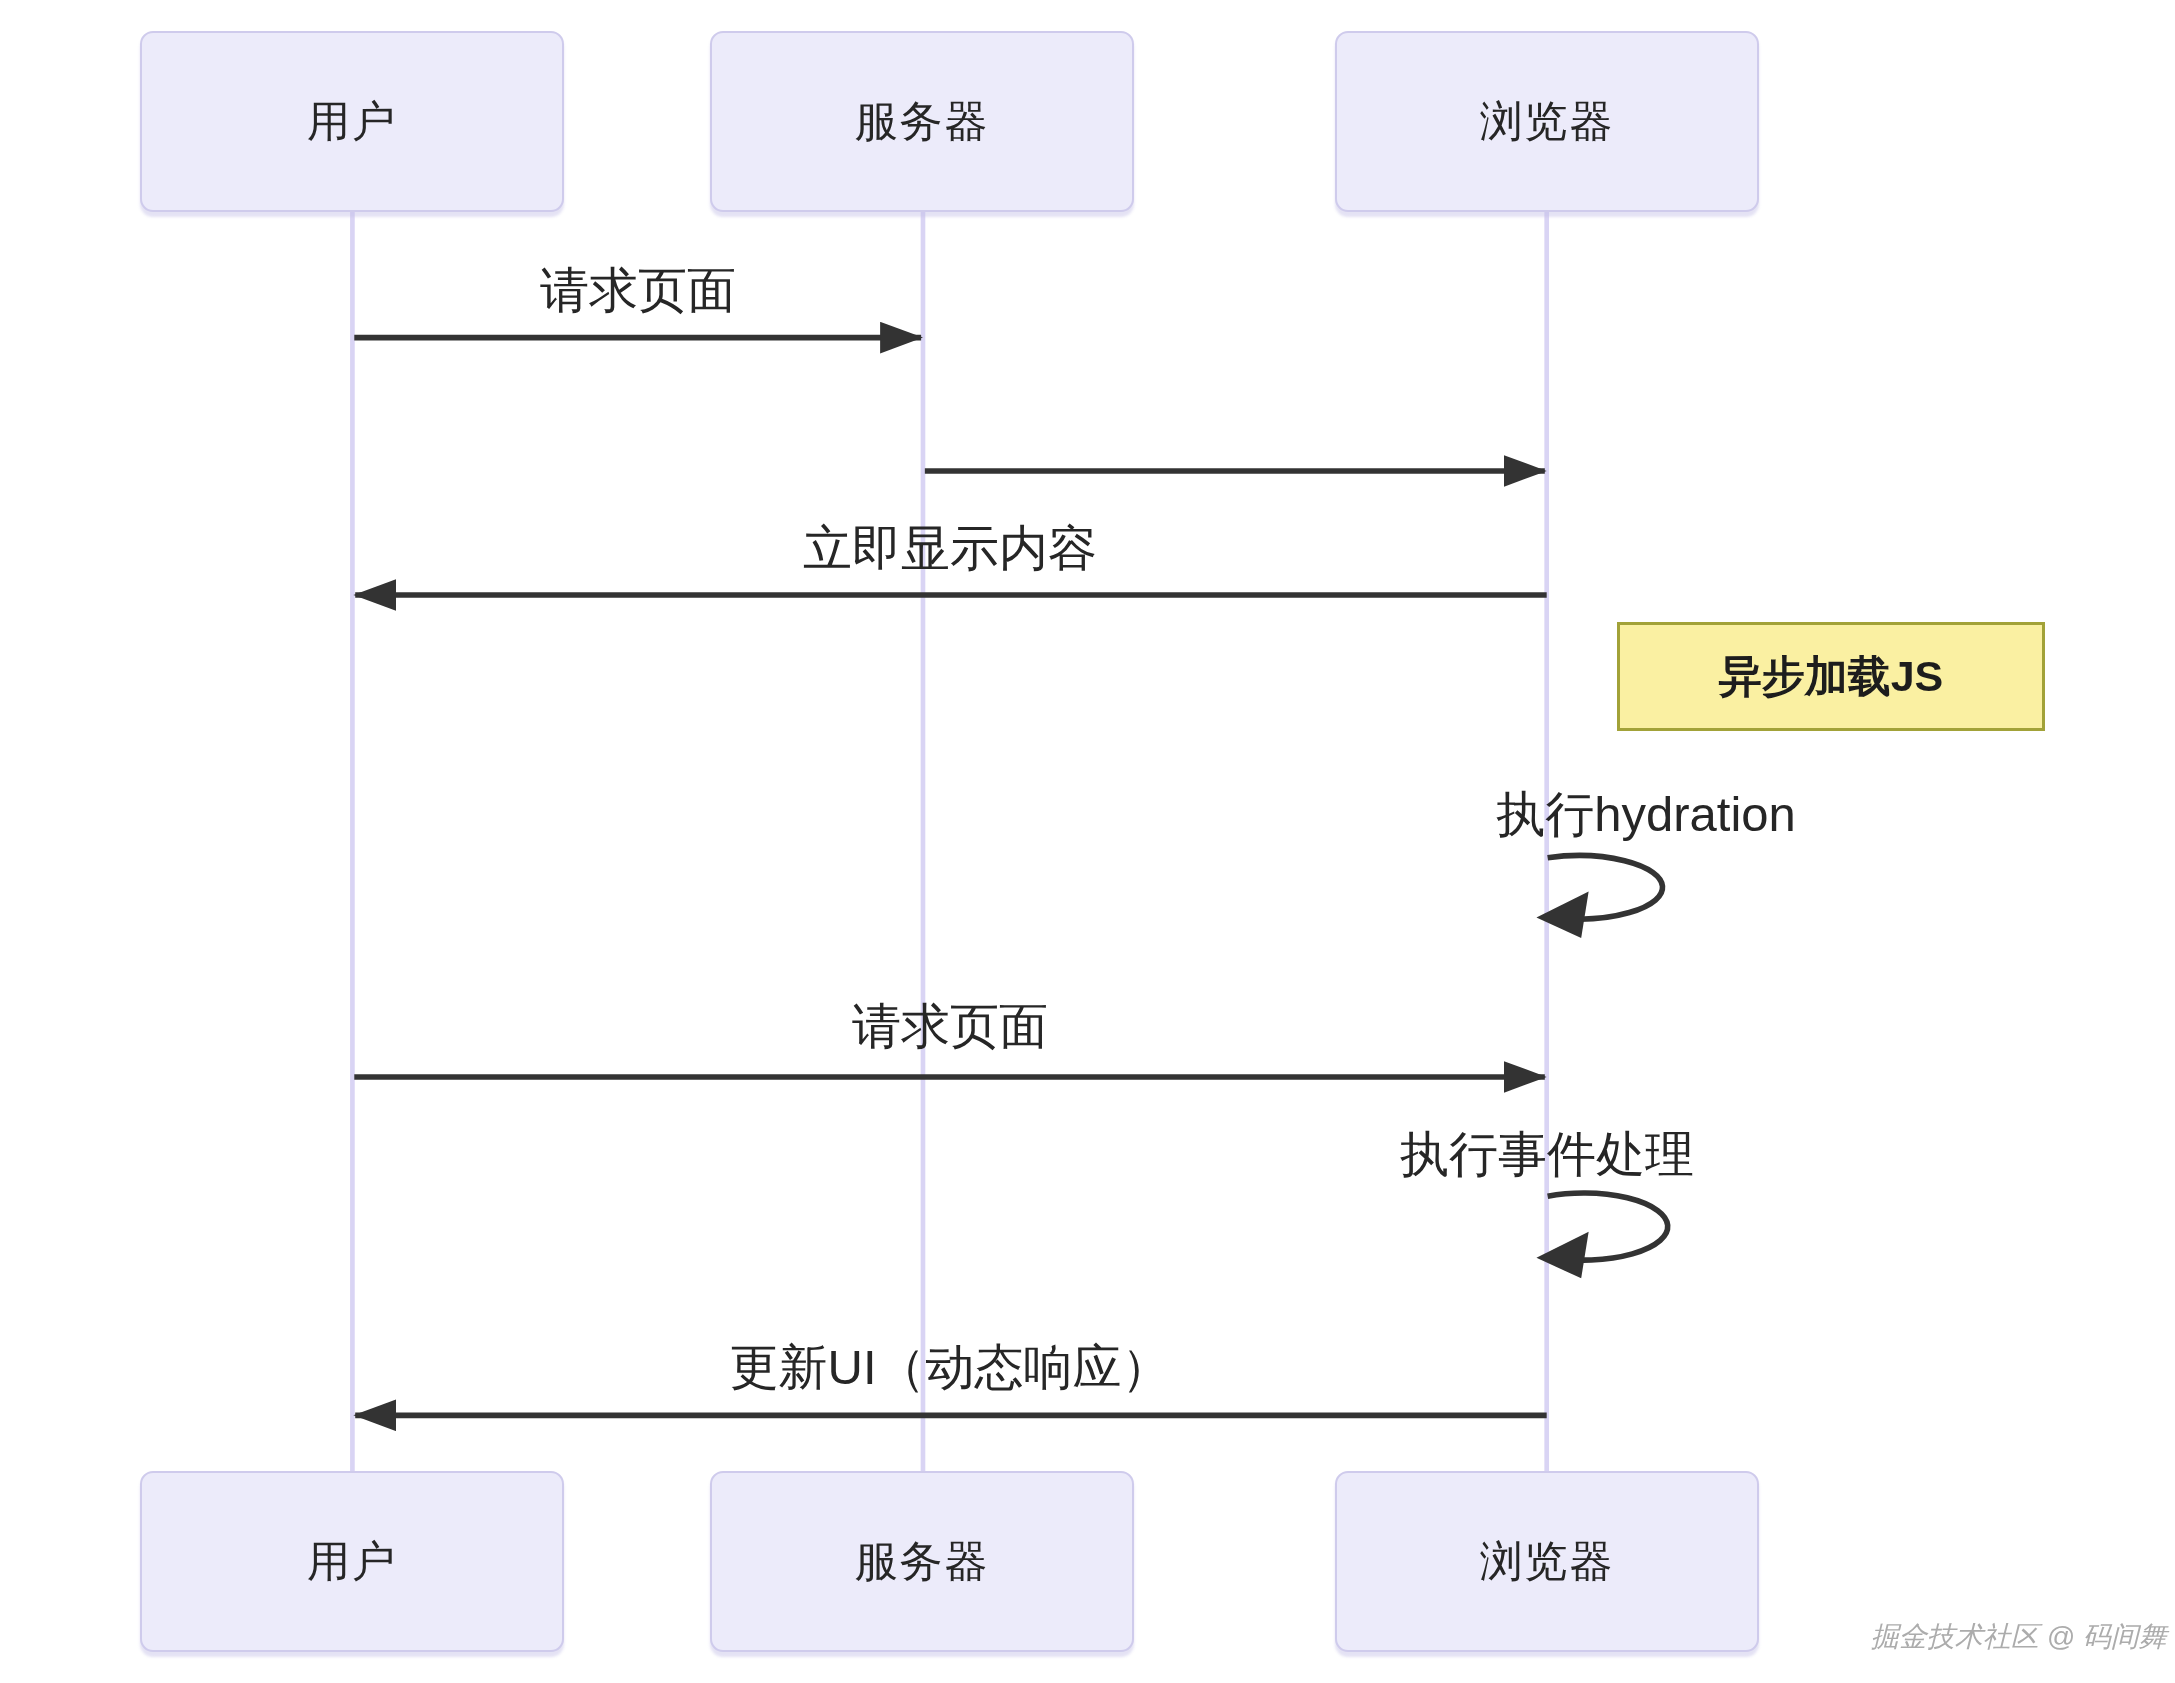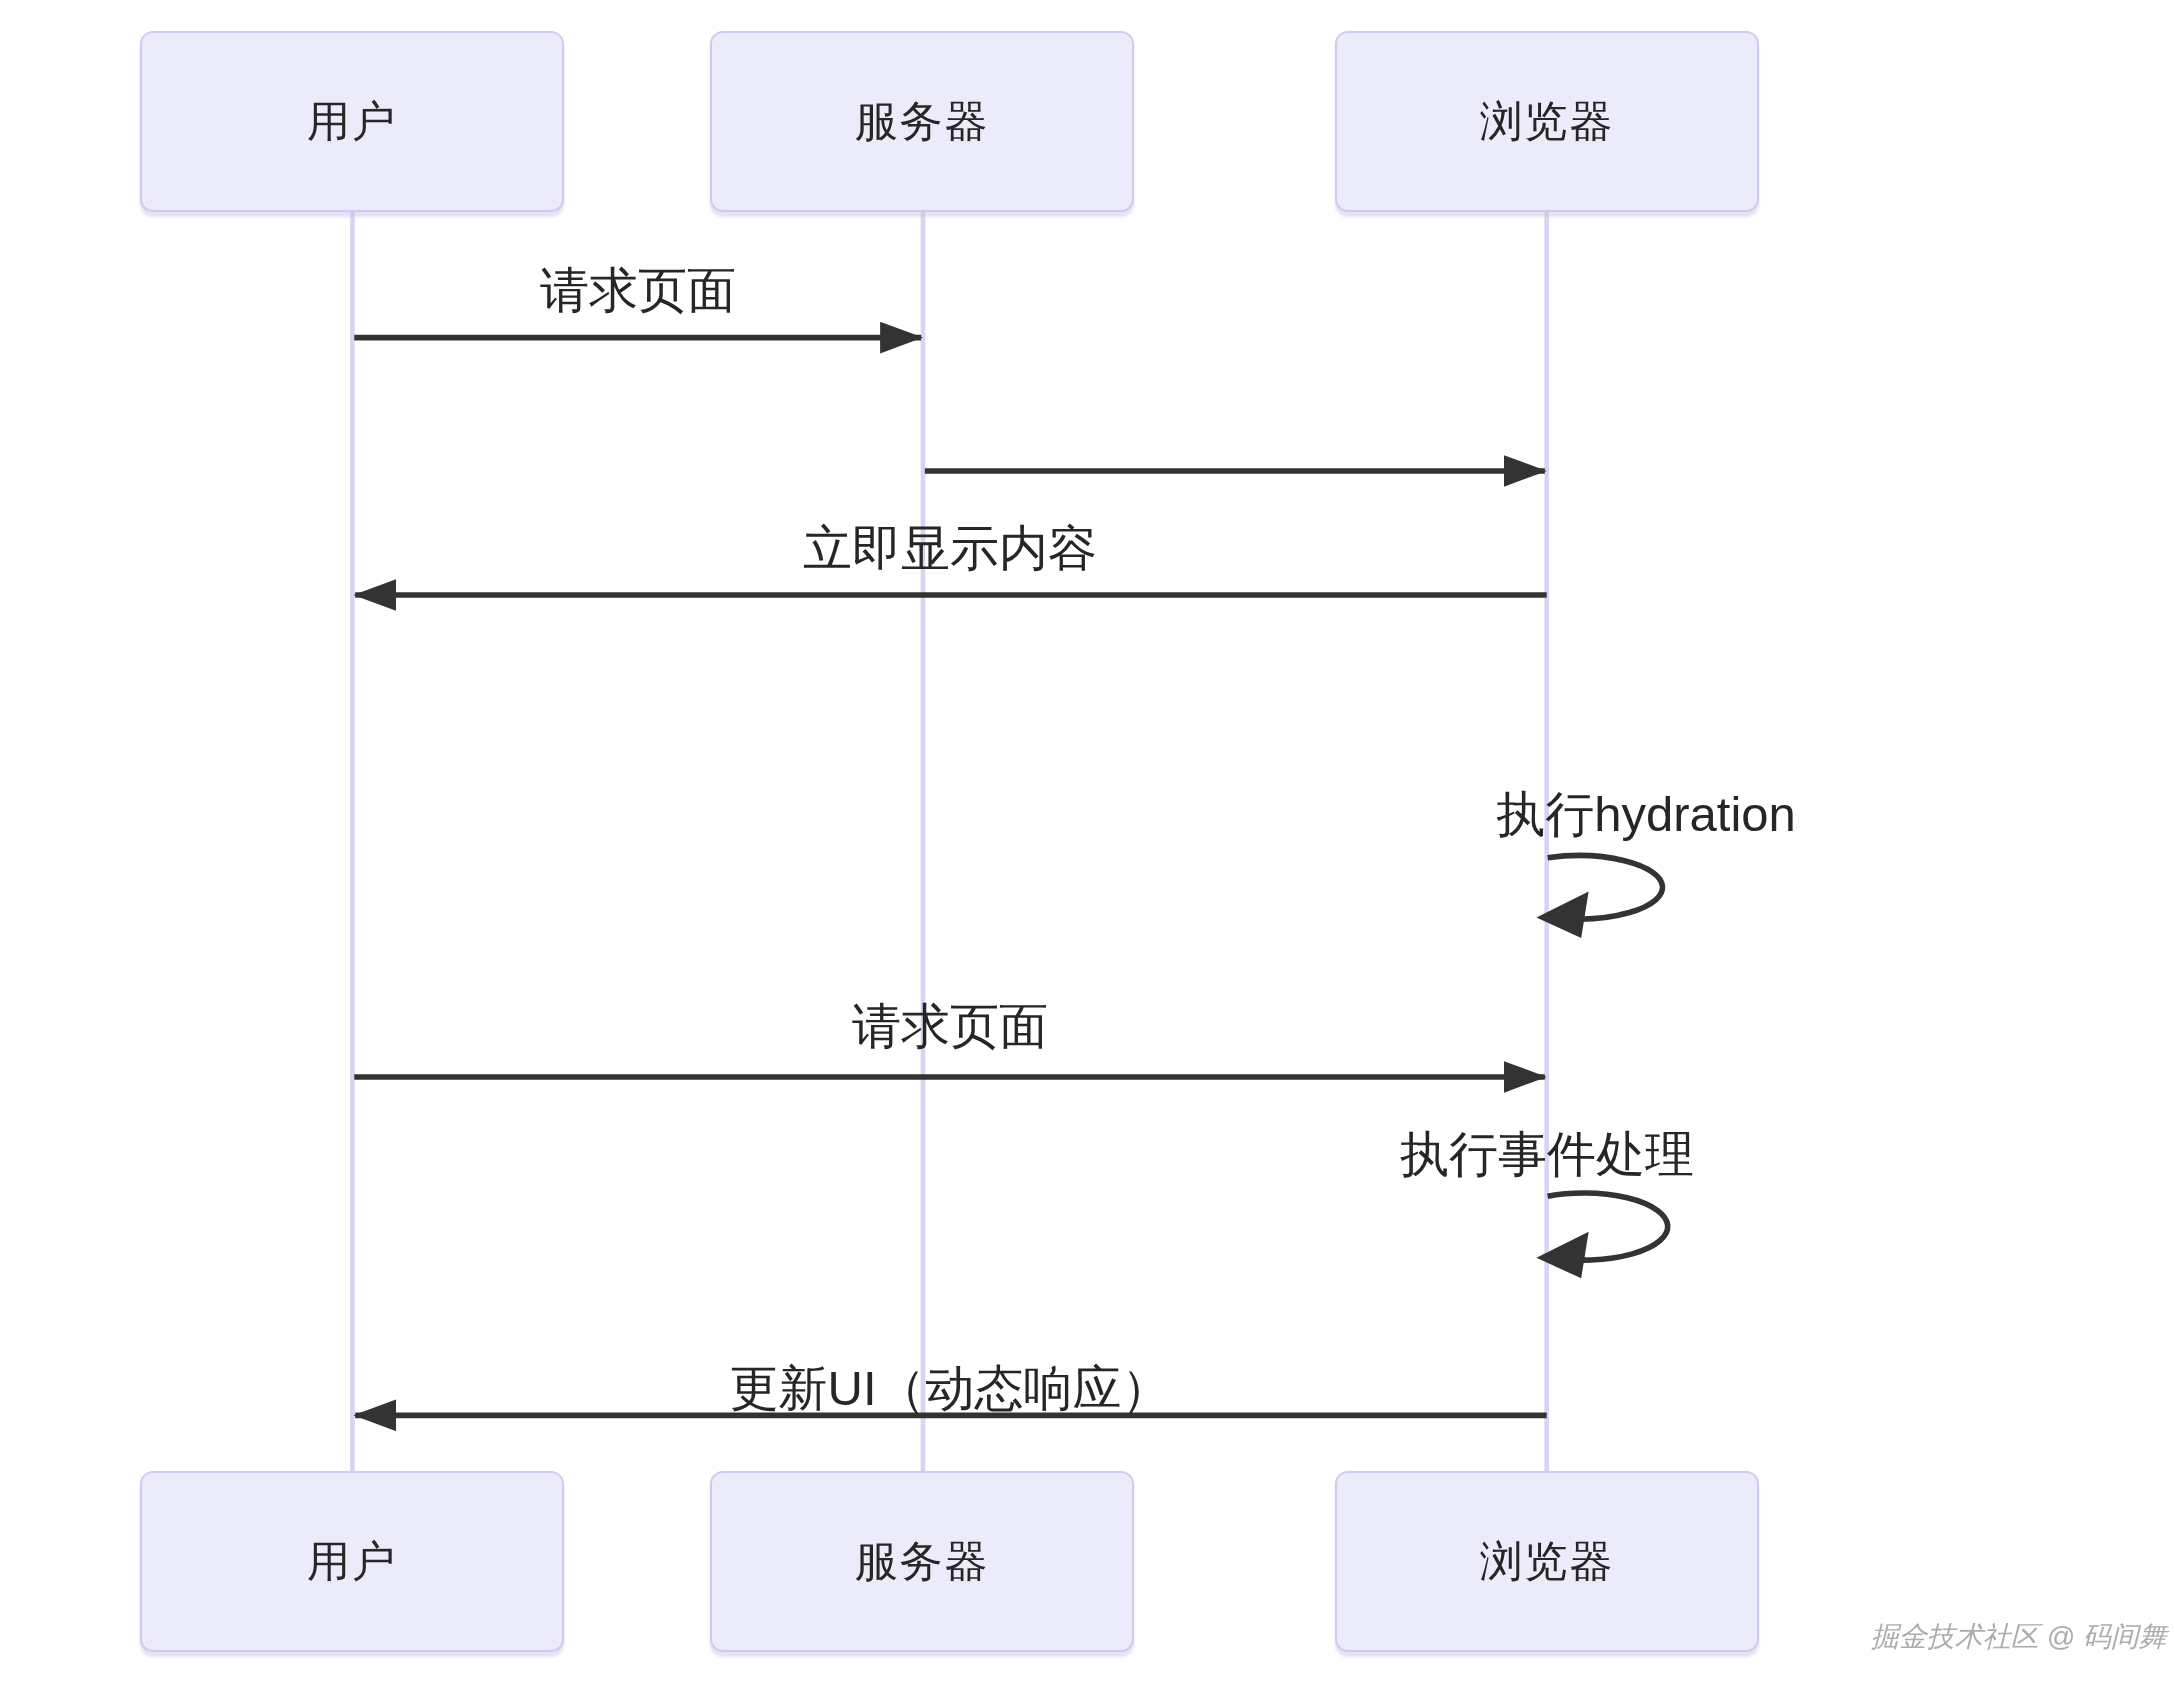--- a/index.html
+++ b/index.html
@@ -138,19 +138,22 @@
   </div>
   <div class="actor-box" style="left:1335px; top:1471px;">
     <span>浏览器</span>
   </div>
 
   <div class="msg-label" style="left:638px; top:291px;">请求页面</div>
   <div class="msg-label" style="left:950px; top:549px;">立即显示内容</div>
   <div class="msg-label" style="left:1634px; top:815px;margin-left:12px;">执行hydration</div>
   <div class="msg-label" style="left:950px; top:1027px;">请求页面</div>
   <div class="msg-label" style="left:1547px; top:1155px;">执行事件处理</div>
-  <div class="msg-label" style="left:950px; top:1368px;margin-top:21px;">更新UI（动态响应）</div>
+  <div class="msg-label" style="left:950px; top:1368px;">更新UI（动态响应）</div>
 
+  <div class="note-box">
+    <span>异步加载JS</span>
+  </div>
 
   <div class="watermark">掘金技术社区 @ 码间舞</div>
 
 </div>
 
 
 </body></html>

